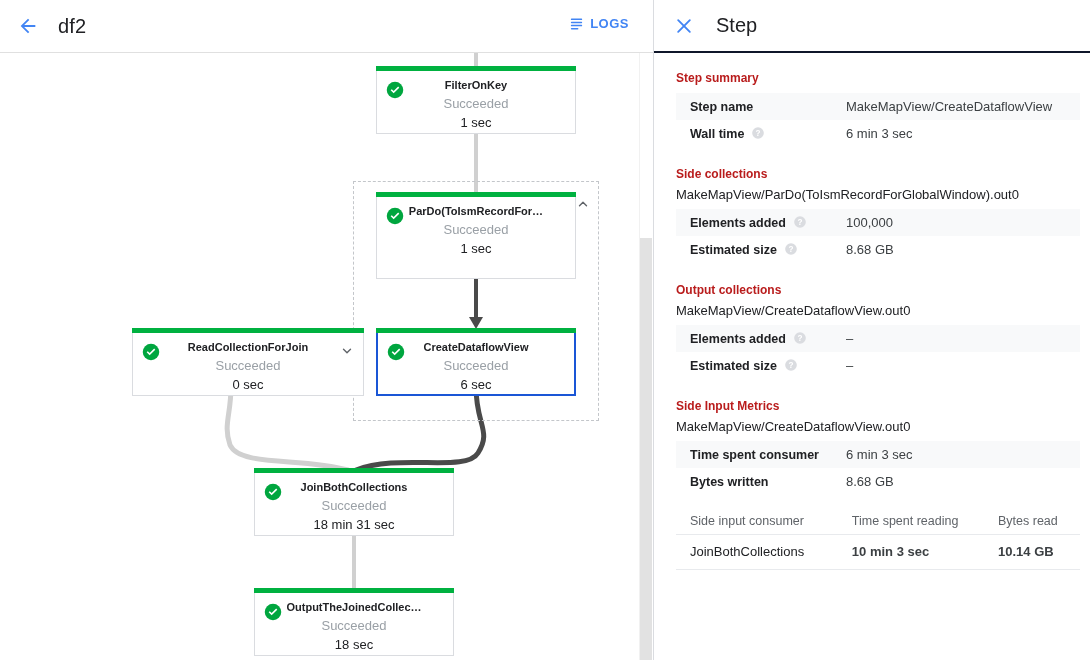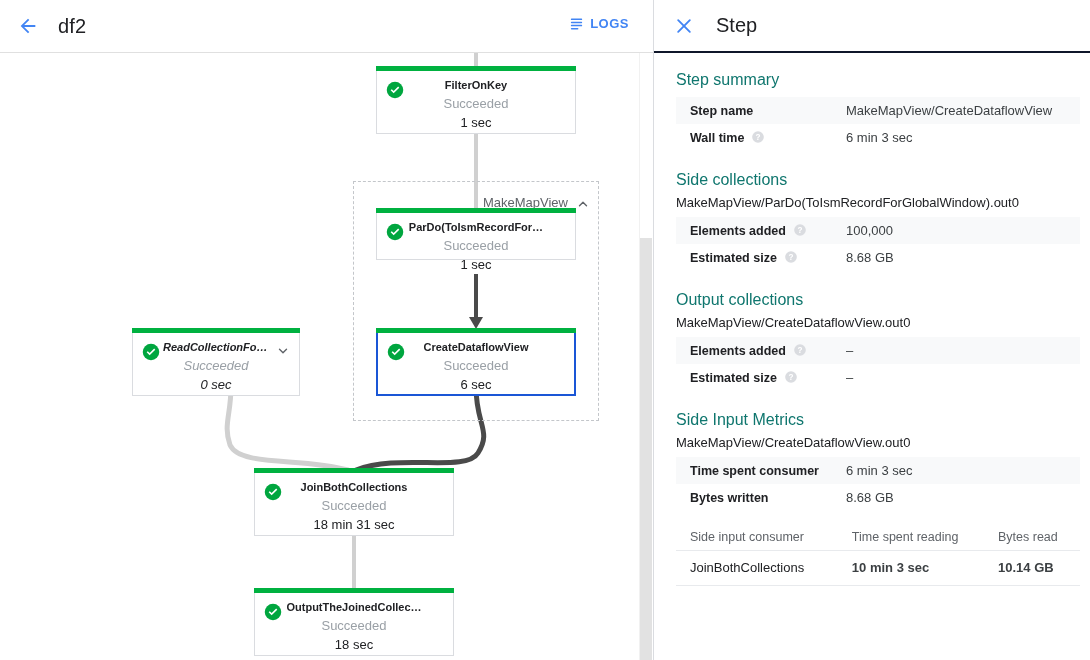--- a/index.html
+++ b/index.html
@@ -155,21 +155,21 @@
     width: 40px; height: 40px; margin-left: 10px;
     display: flex; align-items: center; justify-content: center;
     border-radius: 50%; cursor: pointer;
   }
   #panel-title {
     margin-left: 12px; font-size: 20px; font-weight: 400; color: #202124;
   }
   #right-body { padding: 18px 8px 0 22px; }
 
   .section-h {
-    font-size: 16px; color: #0f766e; font-weight: 400;
+    font-size: 12px; color: #b91c1c; font-weight: 700;
     margin: 0 0 8px 0;
   }
   .section-h.tight { margin-bottom: 6px; }
   .sub-path {
     font-size: 13px; color: #202124;
     margin: 0 0 7px 0;
   }
   .kv-table { width: 404px; border-collapse: collapse; }
   .kv-table tr.alt { background: #f8f9fa; }
   .kv-table td {
@@ -270,21 +270,21 @@
               <path d="M10.2 16.4 6.2 12.4l1.5-1.5 2.5 2.5 6-6 1.5 1.5z" fill="#fff"></path>
             </svg>
         </div>
         <div class="labels">
           <div class="n-name">FilterOnKey</div>
           <div class="n-status">Succeeded</div>
           <div class="n-time">1 sec</div>
         </div>
       </div>
 
-      <div class="node" style="left:376px; top:160px; width:200px; height:47px;">
+      <div class="node" style="left:376px; top:144px; width:200px; height:82px;">
         <div class="topbar"></div>
         <div class="check">
           <svg width="18" height="18" viewBox="0 0 24 24">
               <circle cx="12" cy="12" r="11" fill="#00a63f"></circle>
               <path d="M10.2 16.4 6.2 12.4l1.5-1.5 2.5 2.5 6-6 1.5 1.5z" fill="#fff"></path>
             </svg>
         </div>
         <div class="labels">
           <div class="n-name">ParDo(ToIsmRecordFor…</div>
           <div class="n-status">Succeeded</div>
@@ -300,21 +300,21 @@
               <path d="M10.2 16.4 6.2 12.4l1.5-1.5 2.5 2.5 6-6 1.5 1.5z" fill="#fff"></path>
             </svg>
         </div>
         <div class="labels">
           <div class="n-name">CreateDataflowView</div>
           <div class="n-status">Succeeded</div>
           <div class="n-time">6 sec</div>
         </div>
       </div>
 
-      <div class="node" style="left:132px; top:280px; width:168px; height:63px;font-style:italic;">
+      <div class="node" style="left:132px; top:280px; width:232px; height:63px;">
         <div class="topbar"></div>
         <div class="check">
           <svg width="18" height="18" viewBox="0 0 24 24">
               <circle cx="12" cy="12" r="11" fill="#00a63f"></circle>
               <path d="M10.2 16.4 6.2 12.4l1.5-1.5 2.5 2.5 6-6 1.5 1.5z" fill="#fff"></path>
             </svg>
         </div>
         <div class="chevron">
           <svg width="14" height="14" viewBox="0 0 24 24" fill="none" stroke="#5f6368" stroke-width="2.4" stroke-linecap="round" stroke-linejoin="round">
               <polyline points="6,9 12,15 18,9"></polyline>

